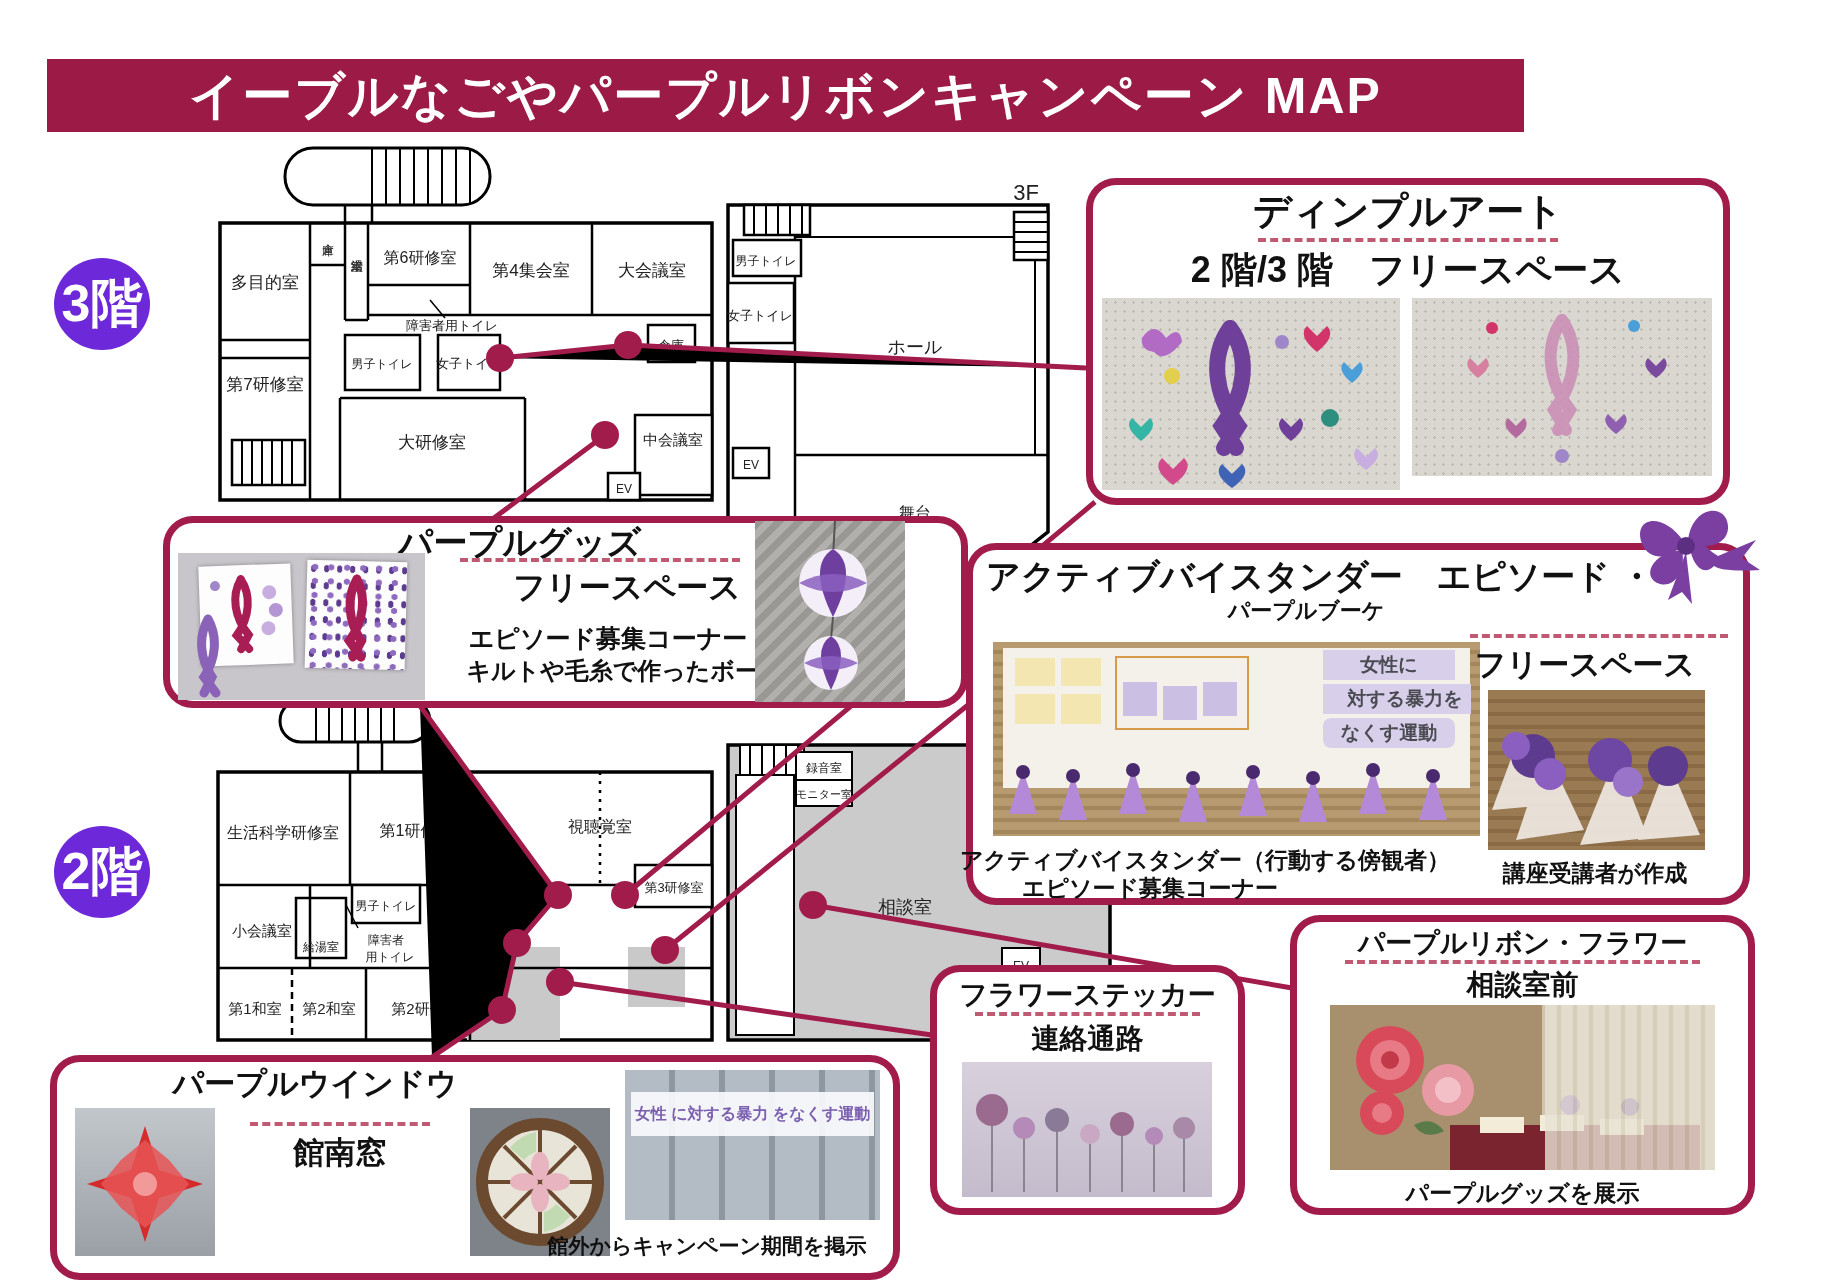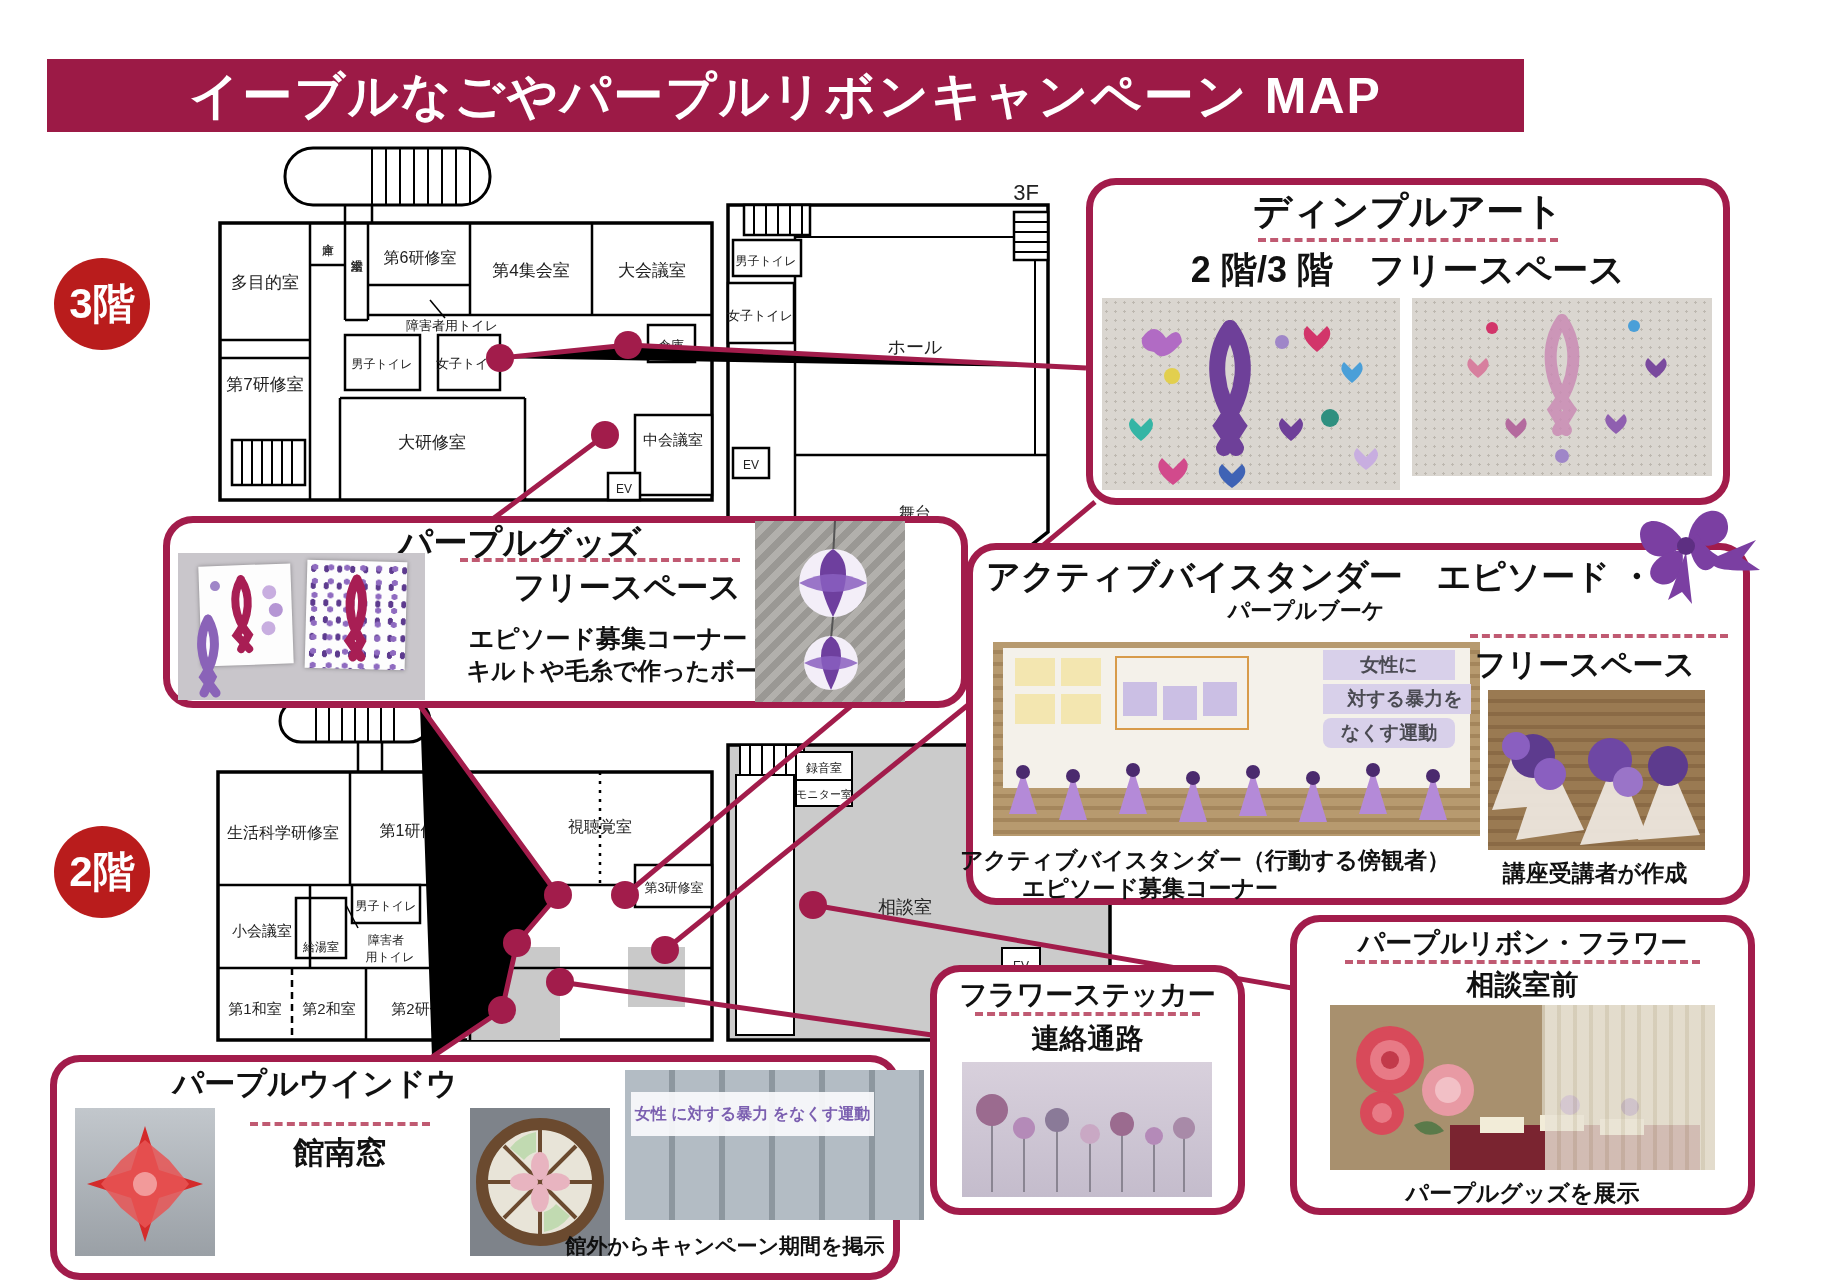--- a/index.html
+++ b/index.html
@@ -6,22 +6,22 @@
   body{
     width:1825px;height:1287px;position:relative;overflow:hidden;background:#ffffff;
     font-family:"Liberation Sans","DejaVu Sans",sans-serif;color:#111;
   }
   .banner{
     position:absolute;left:47px;top:45px;width:1477px;height:73px;background:#9c1a46;
     color:#fff;font-size:50px;font-weight:bold;text-align:center;line-height:74px;
     letter-spacing:2px;z-index:6;margin-top:14px;
   }
   .badge{
-    position:absolute;width:96px;height:92px;border-radius:50%;background:#b91c1c;
-    color:#fff;font-size:42px;font-weight:bold;display:flex;align-items:center;
+    position:absolute;width:96px;height:92px;border-radius:50%;background:#6d28d9;
+    color:#fff;font-size:52px;font-weight:bold;display:flex;align-items:center;
     justify-content:center;z-index:6;
   }
   .plansvg{position:absolute;left:0;top:0;z-index:2;}
   .co{
     position:absolute;background:#fff;border:7px solid #a21c4b;border-radius:30px;
     box-sizing:border-box;z-index:4;
   }
   .t{position:absolute;font-weight:bold;text-align:center;z-index:5;white-space:nowrap;}
   .dash{position:absolute;border-top:4px dashed #c05a72;z-index:5;}
   .photo{position:absolute;overflow:hidden;z-index:5;}
@@ -415,16 +415,16 @@
         <ellipse cx="70" cy="90" rx="9" ry="14"></ellipse>
       <ellipse cx="54" cy="74" rx="14" ry="9"></ellipse>
         <ellipse cx="86" cy="74" rx="14" ry="9"></ellipse>
       </g>
     <g fill="#b8d8a8" opacity="0.8">
       <path d="M40 40 a42 42 0 0 1 26 -16 l0 20 a24 24 0 0 0 -12 8 Z"></path>
       <path d="M100 108 a42 42 0 0 1 -26 16 l0 -20 a24 24 0 0 0 12 -8 Z"></path>
     </g>
   </svg>
 </div>
-<div class="photo glass" style="left:625px;top:1070px;width:255px;height:150px;padding-left:44px;">
+<div class="photo glass" style="left:625px;top:1070px;width:255px;height:150px;">
   <div style="position:absolute;left:6px;top:22px;width:243px;height:44px;background:rgba(250,250,252,.92);color:#7b5fb0;font-weight:bold;font-size:16px;text-align:center;line-height:44px;white-space:nowrap;">女性 に対する暴力 をなくす運動</div>
 </div>
-<div class="t" style="left:555px;top:1232px;width:340px;font-size:21px;font-family:Liberation Mono, monospace;">館外からキャンペーン期間を掲示</div>
+<div class="t" style="left:537px;top:1232px;width:340px;font-size:21px;font-family:Liberation Mono, monospace;">館外からキャンペーン期間を掲示</div>
 
 </body></html>

